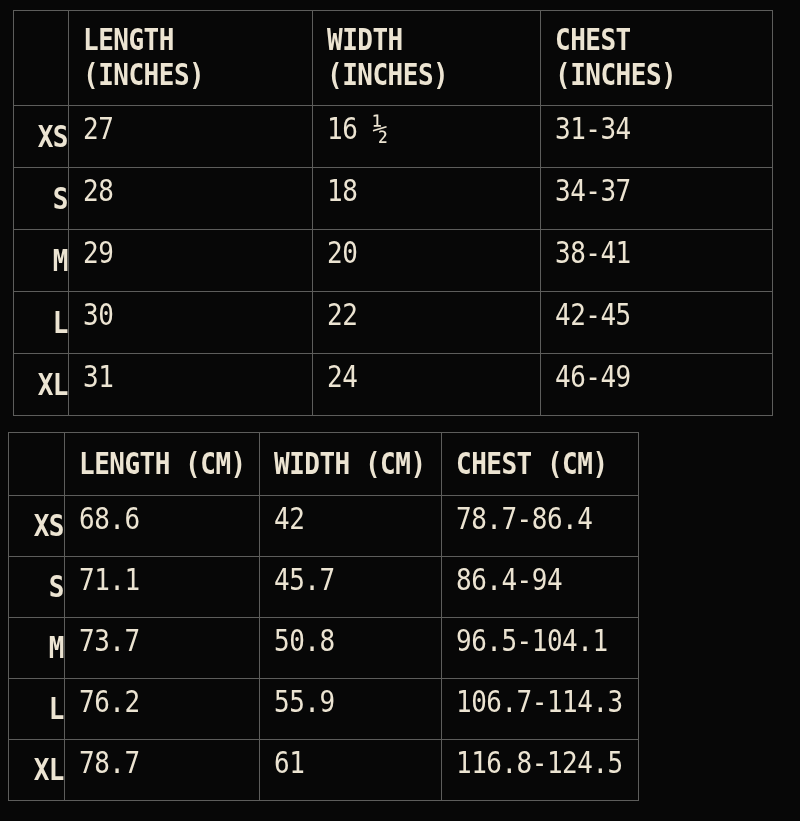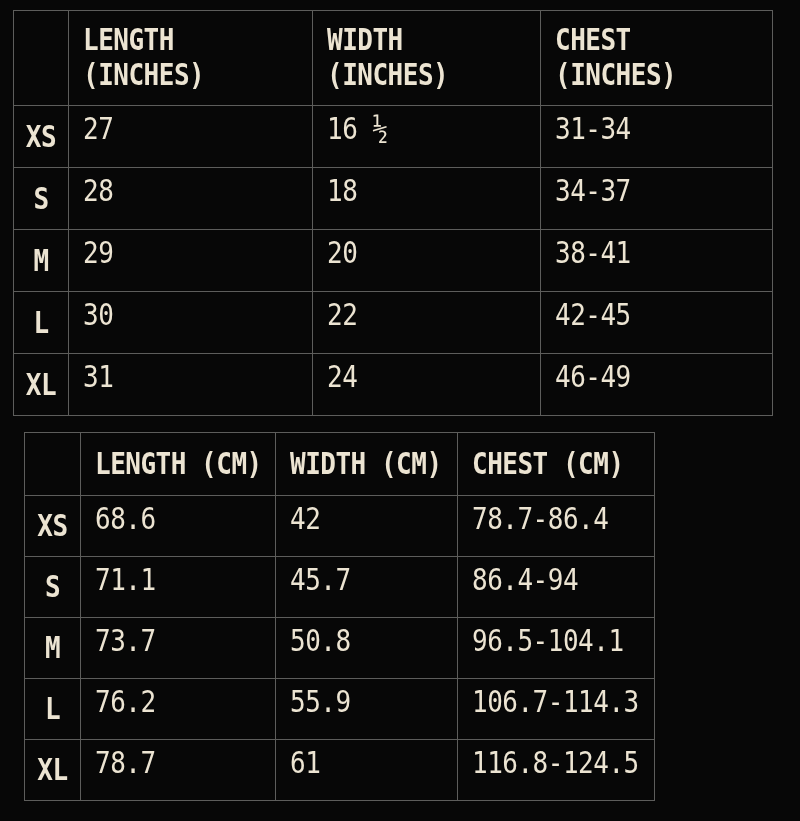--- a/index.html
+++ b/index.html
@@ -25,21 +25,21 @@
     letter-spacing: -0.5px;
     overflow: hidden;
   }
   th {
     font-weight: bold;
     text-align: left;
     padding: 0 0 0 14px;
     line-height: 1.18;
   }
   td.size-cell {
-    text-align: center;
+    text-align: right;
     font-weight: bold;
     padding: 0;
   }
   td.val-cell {
     font-weight: normal;
     text-align: left;
     padding: 0 0 15px 14px;
   }
   .tx {
     display: inline-block;
@@ -49,21 +49,21 @@
   }
   
   .t1 {
     margin: 10px 0 8px 13px;
     width: 759px;
   }
   .t1 tr.hrow { height: 95px; }
   .t1 tr.drow { height: 62px; }
   
   .t2 {
-    margin: 16px 0 0 24px;
+    margin: 16px 0 0 8px;
     width: 630px;
   }
   .t2 tr.hrow { height: 63px; }
   .t2 tr.drow { height: 61px; }
 </style>
 </head>
 <body>
 
 <table class="t1">
   <colgroup>

